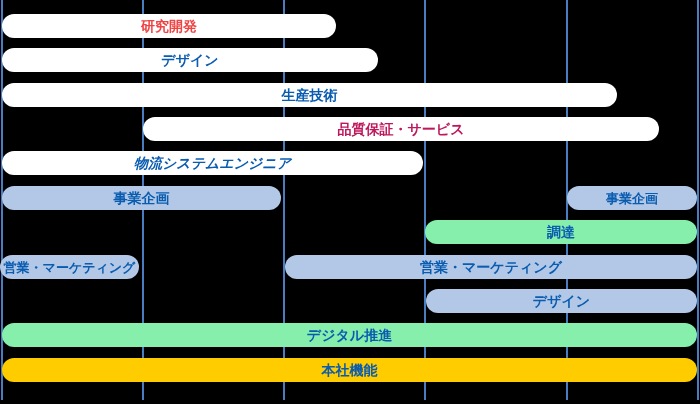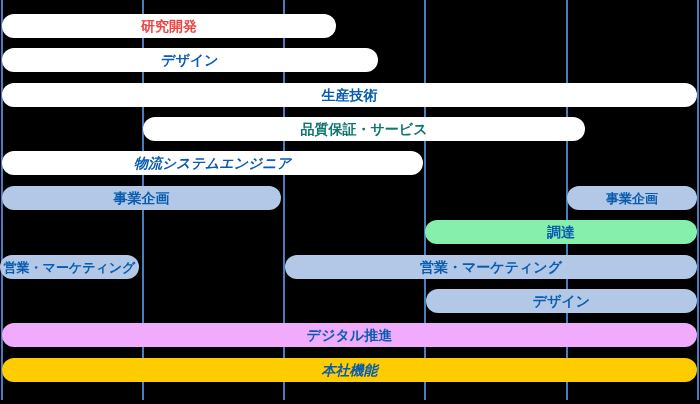--- a/index.html
+++ b/index.html
@@ -52,24 +52,24 @@
       <div class="grid-line" style="left: 566px; width: 2px; height: 400px; background: rgb(74, 125, 191);"></div>
       <div class="grid-line" style="left: 697px; width: 2px; height: 400px; background: rgb(74, 125, 191);"></div>
     </div>
   <div id="bars">
       <div class="bar" style="left: 2px; top: 14px; width: 334px; background: rgb(255, 255, 255); color: #ef4444;">
         <span class="bar-label">研究開発</span>
       </div>
       <div class="bar" style="left: 2px; top: 48px; width: 376px; background: rgb(255, 255, 255); color: rgb(10, 92, 176);">
         <span class="bar-label">デザイン</span>
       </div>
-      <div class="bar" style="left: 2px; top: 83px; width: 695px; background: rgb(255, 255, 255); color: rgb(10, 92, 176);">
+      <div class="bar" style="left: 2px; top: 83px; width: 615px; background: rgb(255, 255, 255); color: rgb(10, 92, 176);">
         <span class="bar-label">生産技術</span>
       </div>
-      <div class="bar" style="left: 143px; top: 117px; width: 442px; background: rgb(255, 255, 255); color: #0f766e;">
+      <div class="bar" style="left: 143px; top: 117px; width: 516px; background: rgb(255, 255, 255); color: #be185d;">
         <span class="bar-label">品質保証・サービス</span>
       </div>
       <div class="bar" style="left: 2px; top: 151px; width: 421px; background: rgb(255, 255, 255); color: rgb(10, 92, 176); font-style: italic;">
         <span class="bar-label">物流システムエンジニア</span>
       </div>
       <div class="bar" style="left: 2px; top: 186px; width: 279px; background: rgb(178, 200, 230); color: rgb(10, 92, 176);">
         <span class="bar-label">事業企画</span>
       </div>
       <div class="bar narrow" style="left: 567px; top: 186px; width: 130px; background: rgb(178, 200, 230); color: rgb(10, 92, 176);">
         <span class="bar-label">事業企画</span>
@@ -79,20 +79,20 @@
       </div>
       <div class="bar narrow" style="left: 0px; top: 255px; width: 139px; background: rgb(178, 200, 230); color: rgb(10, 92, 176);">
         <span class="bar-label">営業・マーケティング</span>
       </div>
       <div class="bar" style="left: 285px; top: 255px; width: 412px; background: rgb(178, 200, 230); color: rgb(10, 92, 176);">
         <span class="bar-label">営業・マーケティング</span>
       </div>
       <div class="bar" style="left: 426px; top: 289px; width: 271px; background: rgb(178, 200, 230); color: rgb(10, 92, 176);">
         <span class="bar-label">デザイン</span>
       </div>
-      <div class="bar" style="left: 2px; top: 323px; width: 695px; background: #f0abfc; color: rgb(10, 92, 176);">
+      <div class="bar" style="left: 2px; top: 323px; width: 695px; background: #86efac; color: rgb(10, 92, 176);">
         <span class="bar-label">デジタル推進</span>
       </div>
-      <div class="bar" style="left: 2px; top: 358px; width: 695px; background: rgb(255, 204, 0); color: rgb(10, 92, 176); font-style: italic;">
+      <div class="bar" style="left: 2px; top: 358px; width: 695px; background: rgb(255, 204, 0); color: rgb(10, 92, 176);">
         <span class="bar-label">本社機能</span>
       </div>
     </div>
 </div>
 
 </body></html>

